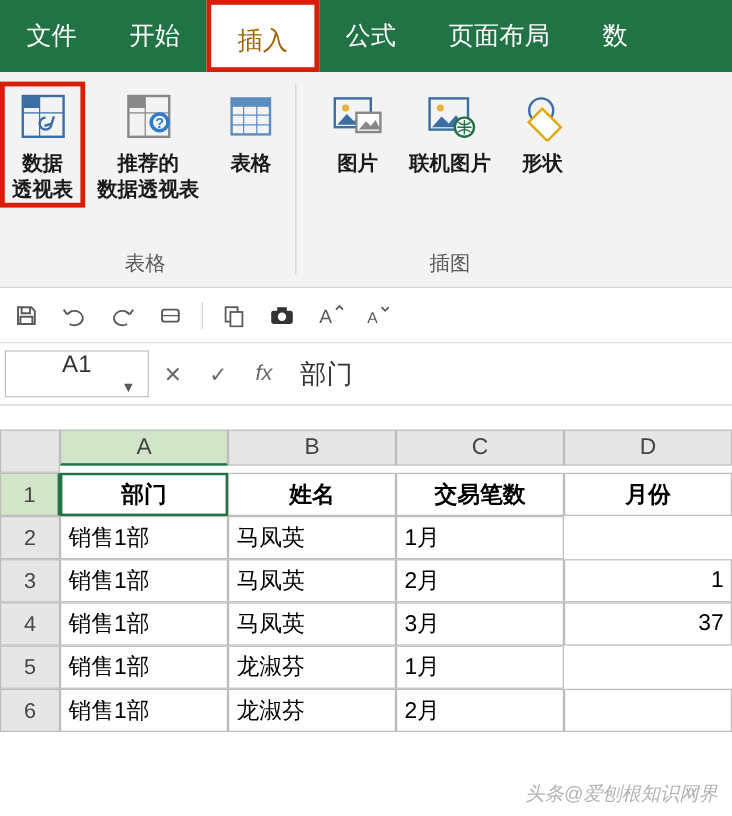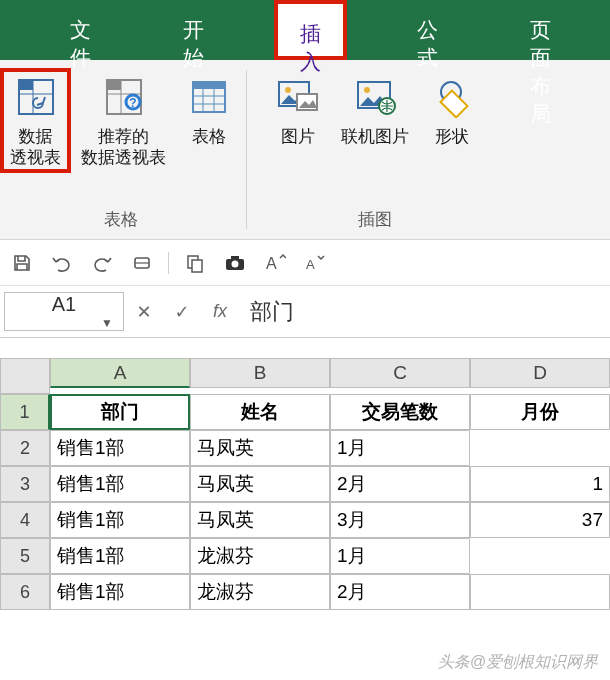--- a/index.html
+++ b/index.html
@@ -1,33 +1,33 @@
 <!DOCTYPE html>
 <html><head>
 <meta charset="utf-8">
 <style>
   * { box-sizing: border-box; margin: 0; padding: 0; }
   body { font-family: "Microsoft YaHei", "SimSun", sans-serif; background: #fff; width: 610px; height: 680px; overflow: hidden; }
   
   
   .ribbon-tabs { background: #217346; display: flex; height: 60px; align-items: stretch; }
-  .ribbon-tab { color: #fff; font-size: 21px; padding: 16px 22px; cursor: pointer; position: relative; margin-left: 48px; }
+  .ribbon-tab { color: #fff; font-size: 21px; padding: 16px 22px; cursor: pointer; position: relative; }
   .ribbon-tab.highlighted { border: 4px solid #d81e06; }
-  .ribbon-tab.selected { background: #fff; color: #4c1d95; text-align: right; }
+  .ribbon-tab.selected { background: #fff; color: #a16207; text-align: right; }
   .ribbon-tab.truncated { padding-right: 5px; }
   
   
   .ribbon-body { background: #f3f3f3; border-bottom: 1px solid #d4d4d4; height: 180px; display: flex; }
   .ribbon-group { display: flex; flex-direction: column; align-items: center; justify-content: space-between; padding: 8px 0 4px; }
   .group-items { display: flex; flex: 1; align-items: flex-start; }
   .group-label { font-size: 17px; color: #5a5a5a; padding: 2px 0 4px; }
   .ribbon-item { display: flex; flex-direction: column; align-items: center; padding: 6px 10px 0; cursor: pointer; }
   .ribbon-item.highlighted { border: 4px solid #d81e06; padding: 2px 6px 0; }
   .ribbon-item .icon-box { width: 46px; height: 46px; display: flex; align-items: center; justify-content: center; margin-bottom: 6px; }
-  .ribbon-item .lbl { font-size: 17px; color: #1a1a1a; text-align: center; line-height: 1.25; }
+  .ribbon-item .lbl { font-size: 17px; color: #1a1a1a; text-align: center; line-height: 1.25; font-weight: bold; }
   .group-sep { width: 1px; background: #d4d4d4; margin: 10px 4px; }
   
   
   .qat { background: #fff; border-bottom: 1px solid #e0e0e0; height: 46px; display: flex; align-items: center; gap: 12px; padding: 0 8px; }
   .qat .qat-btn { width: 28px; height: 28px; display: flex; align-items: center; justify-content: center; cursor: pointer; color: #5a5a5a; }
   .qat .qat-sep { width: 1px; height: 22px; background: #d0d0d0; }
   
   
   .fbar-row { display: flex; align-items: stretch; height: 52px; border-bottom: 1px solid #d0d0d0; }
   .name-box { width: 120px; border: 1px solid #c0c0c0; display: flex; align-items: center; padding: 0 10px; font-size: 20px; color: #333; position: relative; margin: 6px 0 6px 4px; flex-direction: column; }

